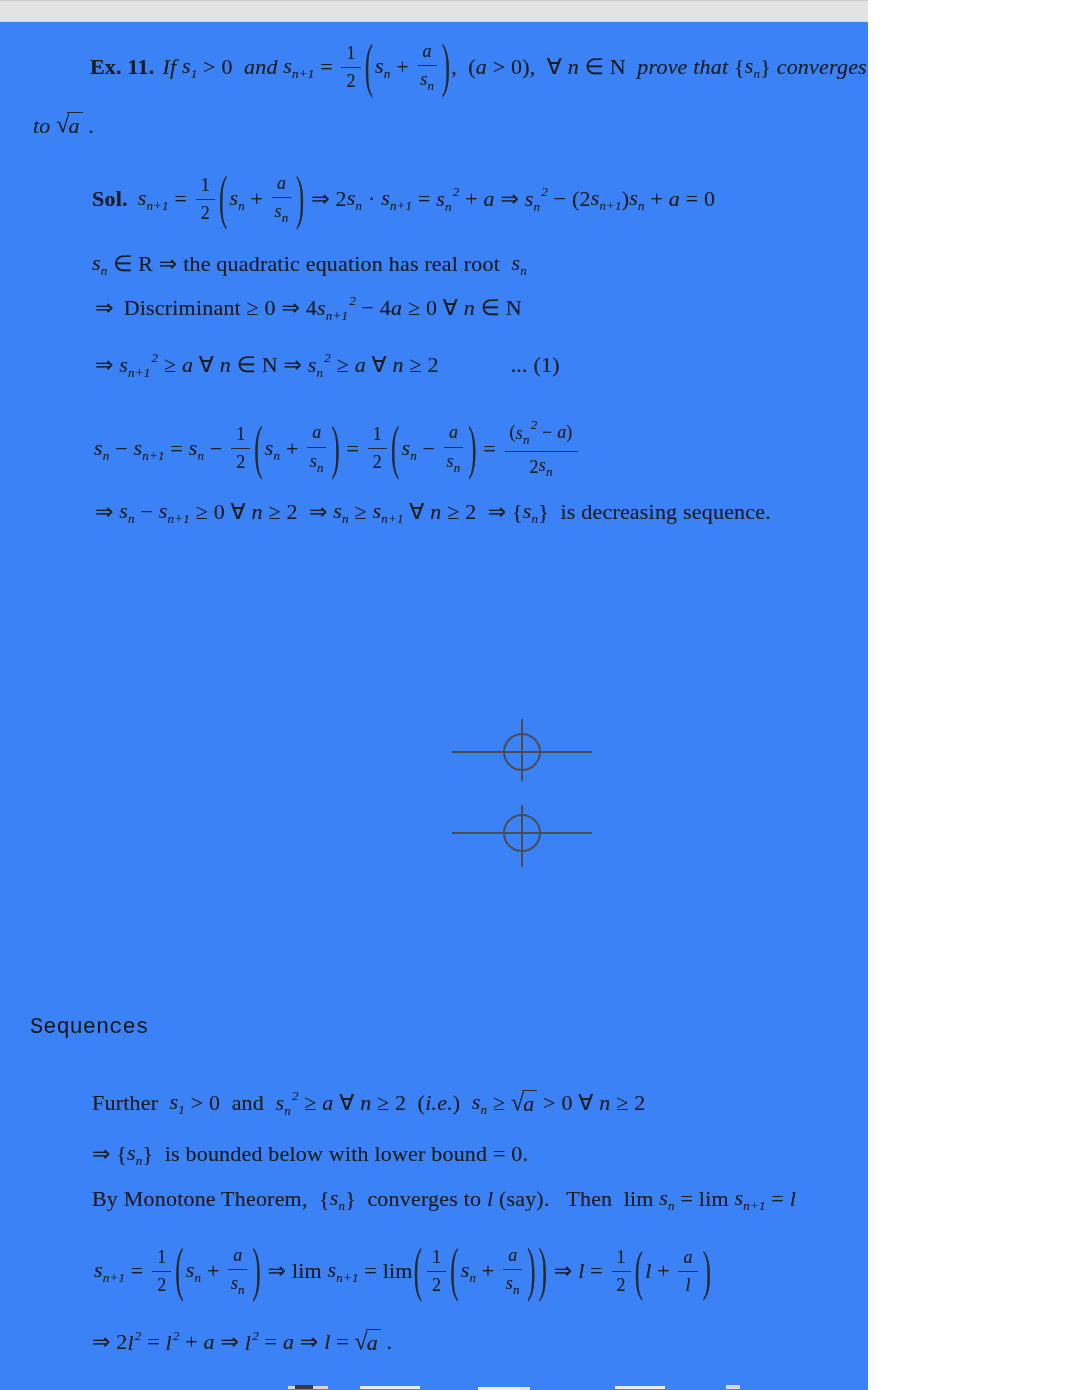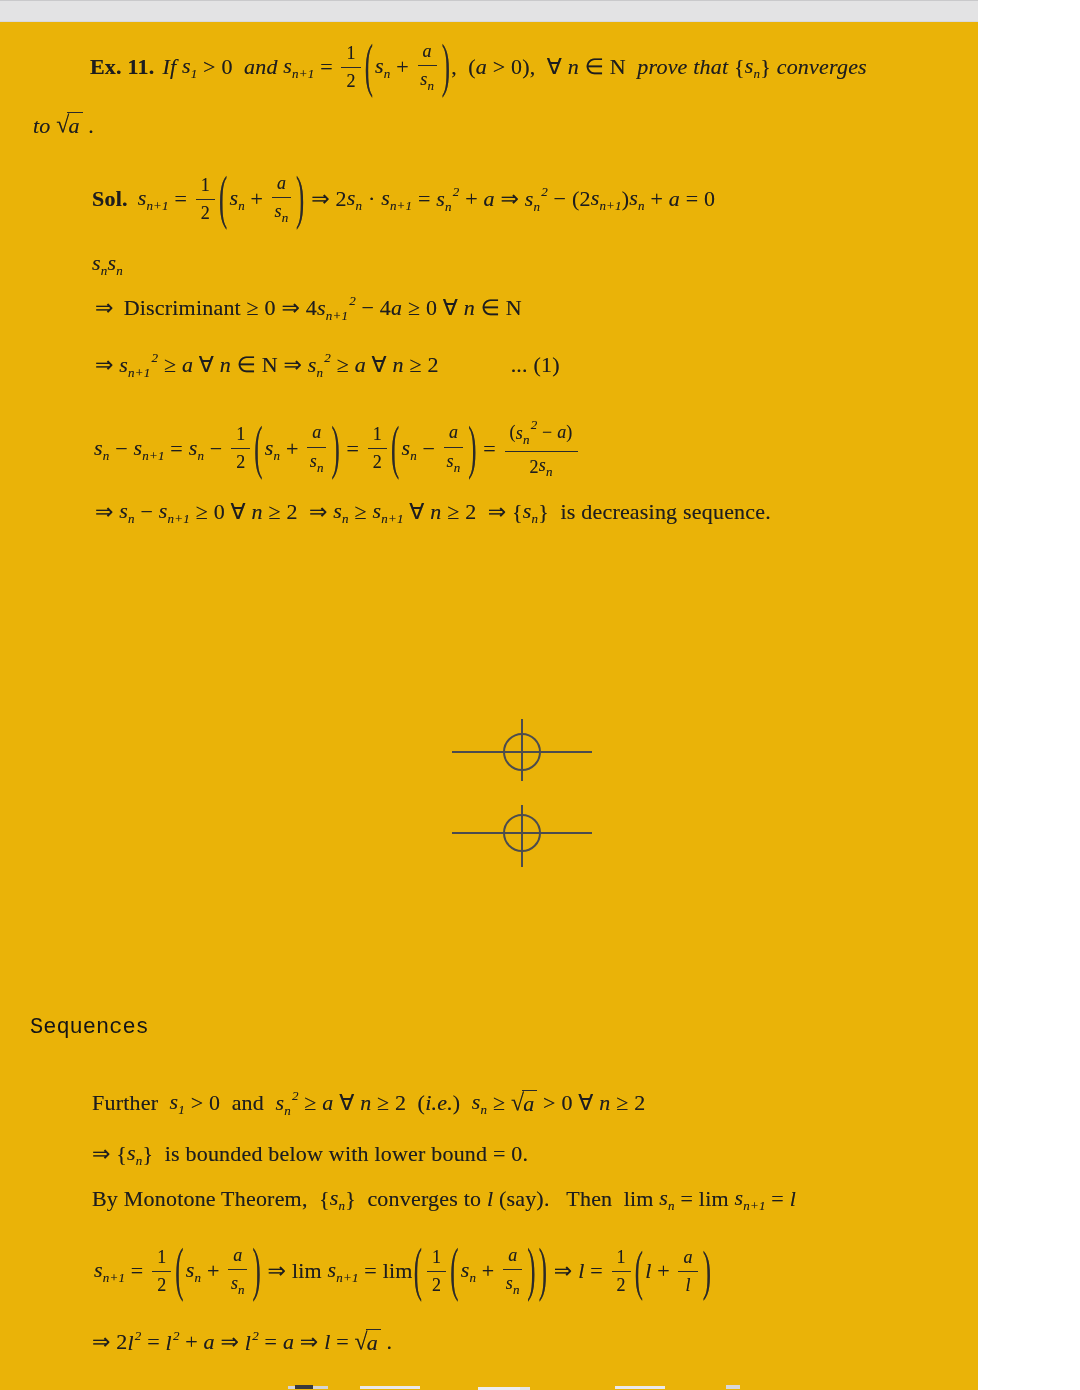--- a/index.html
+++ b/index.html
@@ -1,17 +1,17 @@
 <!DOCTYPE html>
 <html><head>
 <meta charset="utf-8">
 <style>
   html,body{margin:0;padding:0;background:#ffffff;}
   .page{
-    position:relative;width:978px;height:1390px;background:#eab308;
+    position:relative;width:868px;height:1390px;background:#3b82f6;
     font-family:"Liberation Serif",serif;color:#1d1d1f;overflow:hidden;
   }
   
   .topstrip{position:absolute;left:0;top:0;width:100%;height:10px;background:#f4f5f7;border-bottom:1px solid #e4e5e7;}
   .edge-mark{position:absolute;}
   
   .pagebreak{position:absolute;left:0;top:782;width:100%;height:22px;background:#e3e3e4;border-top:1px solid #c9c9cb;border-bottom:1px solid #d9d9db;box-sizing:border-box;}
   
   .rm-h{position:absolute;background:#4c4c4e;height:2px;width:140px;}
   .rm-v{position:absolute;background:#4c4c4e;width:2px;height:62px;}
@@ -49,21 +49,21 @@
 <div class="page">
 
   <div class="topstrip"></div>
   <div class="edge-mark" style="left:598px;top:5px;width:10px;height:4px;background:#8a8a90;"></div>
   <div class="edge-mark" style="left:611px;top:5px;width:16px;height:4px;background:#6a6a70;"></div>
   <div class="edge-mark" style="left:668px;top:6px;width:10px;height:3px;background:#c4c4c8;"></div>
 
   <div class="mathline" style="left:90px;top:40px;"><span class="mb">Ex. 11.</span><span class="msp" style="width: 8px;"></span><span class="mi">If </span><span class="mv"><span class="vbase">s</span><span class="subo">1</span></span><span class="mt"> &gt; 0  </span><span class="mi">and </span><span class="mv"><span class="vbase">s</span><span class="subo">n+1</span></span><span class="mt"> = </span><span class="frac"><span class="num"><span class="mt">1</span></span><span class="den"><span class="mt">2</span></span></span><span class="paren"><span class="pg" style="transform: scaleY(2.36);">(</span><span class="pbody"><span class="mv"><span class="vbase">s</span><span class="subo">n</span></span><span class="mt"> + </span><span class="frac"><span class="num"><span class="mi">a</span></span><span class="den"><span class="mv"><span class="vbase">s</span><span class="subo">n</span></span></span></span></span><span class="pg" style="transform: scaleY(2.36);">)</span></span><span class="mt">,  (</span><span class="mi">a</span><span class="mt"> &gt; 0),  ∀ </span><span class="mi">n</span><span class="mt"> ∈ N  </span><span class="mi">prove that </span><span class="mt">{</span><span class="mv"><span class="vbase">s</span><span class="subo">n</span></span><span class="mt">} </span><span class="mi">converges</span></div>
   <div class="mathline" style="left:33px;top:112px;"><span class="mi">to </span><span class="sqrt"><span class="rsign">√</span><span class="radicand"><span class="mi">a</span></span></span><span class="mt"> .</span></div>
   <div class="mathline" style="left:92px;top:172px;"><span class="mb">Sol.</span><span class="msp" style="width: 10px;"></span><span class="mv"><span class="vbase">s</span><span class="subo">n+1</span></span><span class="mt"> = </span><span class="frac"><span class="num"><span class="mt">1</span></span><span class="den"><span class="mt">2</span></span></span><span class="paren"><span class="pg" style="transform: scaleY(2.36);">(</span><span class="pbody"><span class="mv"><span class="vbase">s</span><span class="subo">n</span></span><span class="mt"> + </span><span class="frac"><span class="num"><span class="mi">a</span></span><span class="den"><span class="mv"><span class="vbase">s</span><span class="subo">n</span></span></span></span></span><span class="pg" style="transform: scaleY(2.36);">)</span></span><span class="mt"> ⇒ 2</span><span class="mv"><span class="vbase">s</span><span class="subo">n</span></span><span class="mt"> · </span><span class="mv"><span class="vbase">s</span><span class="subo">n+1</span></span><span class="mt"> = </span><span class="mv"><span class="vbase">s</span><span class="subo">n</span><span class="supo">2</span></span><span class="mt"> + </span><span class="mi">a</span><span class="mt"> ⇒ </span><span class="mv"><span class="vbase">s</span><span class="subo">n</span><span class="supo">2</span></span><span class="mt"> − (2</span><span class="mv"><span class="vbase">s</span><span class="subo">n+1</span></span><span class="mt">)</span><span class="mv"><span class="vbase">s</span><span class="subo">n</span></span><span class="mt"> + </span><span class="mi">a</span><span class="mt"> = 0</span></div>
-  <div class="mathline" style="left:92px;top:250px;"><span class="mv"><span class="vbase">s</span><span class="subo">n</span></span><span class="mv"><span class="vbase">s</span><span class="subo">n</span></span></div>
+  <div class="mathline" style="left:92px;top:250px;"><span class="mv"><span class="vbase">s</span><span class="subo">n</span></span><span class="mt"> ∈ R ⇒ the quadratic equation has real root  </span><span class="mv"><span class="vbase">s</span><span class="subo">n</span></span></div>
   <div class="mathline" style="left:95px;top:293px;"><span class="mt">⇒</span><span class="msp" style="width: 10px;"></span><span class="mt">Discriminant ≥ 0 ⇒ 4</span><span class="mv"><span class="vbase">s</span><span class="subo">n+1</span><span class="supo">2</span></span><span class="mt"> − 4</span><span class="mi">a</span><span class="mt"> ≥ 0 ∀ </span><span class="mi">n</span><span class="mt"> ∈ N</span></div>
   <div class="mathline" style="left:95px;top:350px;"><span class="mt">⇒ </span><span class="mv"><span class="vbase">s</span><span class="subo">n+1</span><span class="supo">2</span></span><span class="mt"> ≥ </span><span class="mi">a</span><span class="mt"> ∀ </span><span class="mi">n</span><span class="mt"> ∈ N ⇒ </span><span class="mv"><span class="vbase">s</span><span class="subo">n</span><span class="supo">2</span></span><span class="mt"> ≥ </span><span class="mi">a</span><span class="mt"> ∀ </span><span class="mi">n</span><span class="mt"> ≥ 2</span><span class="msp" style="width: 72px;"></span><span class="mt">... (1)</span></div>
   <div class="mathline" style="left:94px;top:417px;"><span class="mv"><span class="vbase">s</span><span class="subo">n</span></span><span class="mt"> − </span><span class="mv"><span class="vbase">s</span><span class="subo">n+1</span></span><span class="mt"> = </span><span class="mv"><span class="vbase">s</span><span class="subo">n</span></span><span class="mt"> − </span><span class="frac"><span class="num"><span class="mt">1</span></span><span class="den"><span class="mt">2</span></span></span><span class="paren"><span class="pg" style="transform: scaleY(2.36);">(</span><span class="pbody"><span class="mv"><span class="vbase">s</span><span class="subo">n</span></span><span class="mt"> + </span><span class="frac"><span class="num"><span class="mi">a</span></span><span class="den"><span class="mv"><span class="vbase">s</span><span class="subo">n</span></span></span></span></span><span class="pg" style="transform: scaleY(2.36);">)</span></span><span class="mt"> = </span><span class="frac"><span class="num"><span class="mt">1</span></span><span class="den"><span class="mt">2</span></span></span><span class="paren"><span class="pg" style="transform: scaleY(2.36);">(</span><span class="pbody"><span class="mv"><span class="vbase">s</span><span class="subo">n</span></span><span class="mt"> − </span><span class="frac"><span class="num"><span class="mi">a</span></span><span class="den"><span class="mv"><span class="vbase">s</span><span class="subo">n</span></span></span></span></span><span class="pg" style="transform: scaleY(2.36);">)</span></span><span class="mt"> = </span><span class="frac"><span class="num"><span class="mt">(</span><span class="mv"><span class="vbase">s</span><span class="subo">n</span><span class="supo">2</span></span><span class="mt"> − </span><span class="mi">a</span><span class="mt">)</span></span><span class="den"><span class="mt">2</span><span class="mv"><span class="vbase">s</span><span class="subo">n</span></span></span></span></div>
   <div class="mathline" style="left:95px;top:498px;"><span class="mt">⇒ </span><span class="mv"><span class="vbase">s</span><span class="subo">n</span></span><span class="mt"> − </span><span class="mv"><span class="vbase">s</span><span class="subo">n+1</span></span><span class="mt"> ≥ 0 ∀ </span><span class="mi">n</span><span class="mt"> ≥ 2  ⇒ </span><span class="mv"><span class="vbase">s</span><span class="subo">n</span></span><span class="mt"> ≥ </span><span class="mv"><span class="vbase">s</span><span class="subo">n+1</span></span><span class="mt"> ∀ </span><span class="mi">n</span><span class="mt"> ≥ 2  ⇒ {</span><span class="mv"><span class="vbase">s</span><span class="subo">n</span></span><span class="mt">}  is decreasing sequence.</span></div>
 
   <div>
     <div class="rm-h" style="left:452px;top:751px;"></div>
     <div class="rm-v" style="left:521px;top:719px;"></div>
     <div class="rm-c" style="left:503px;top:733px;"></div>
   </div>

